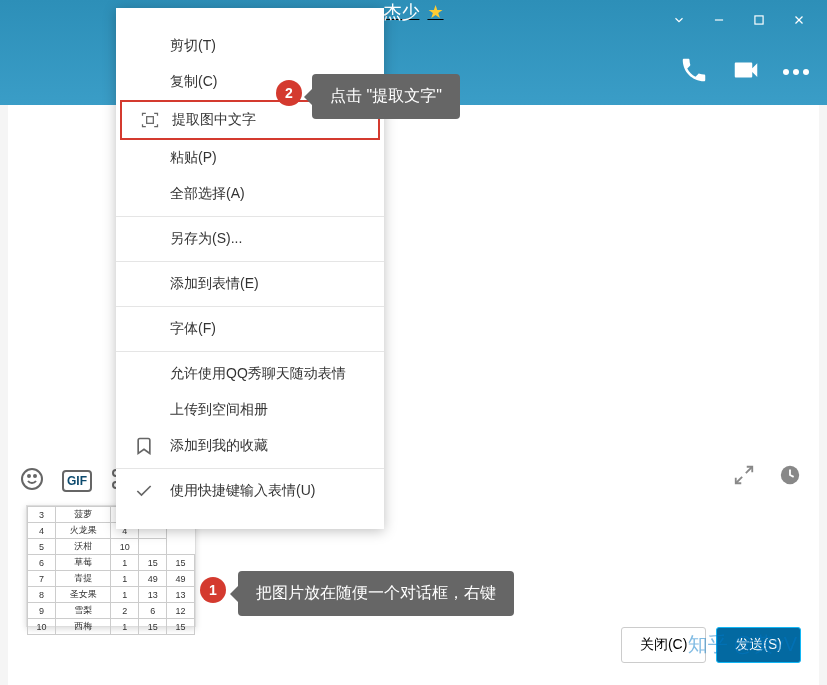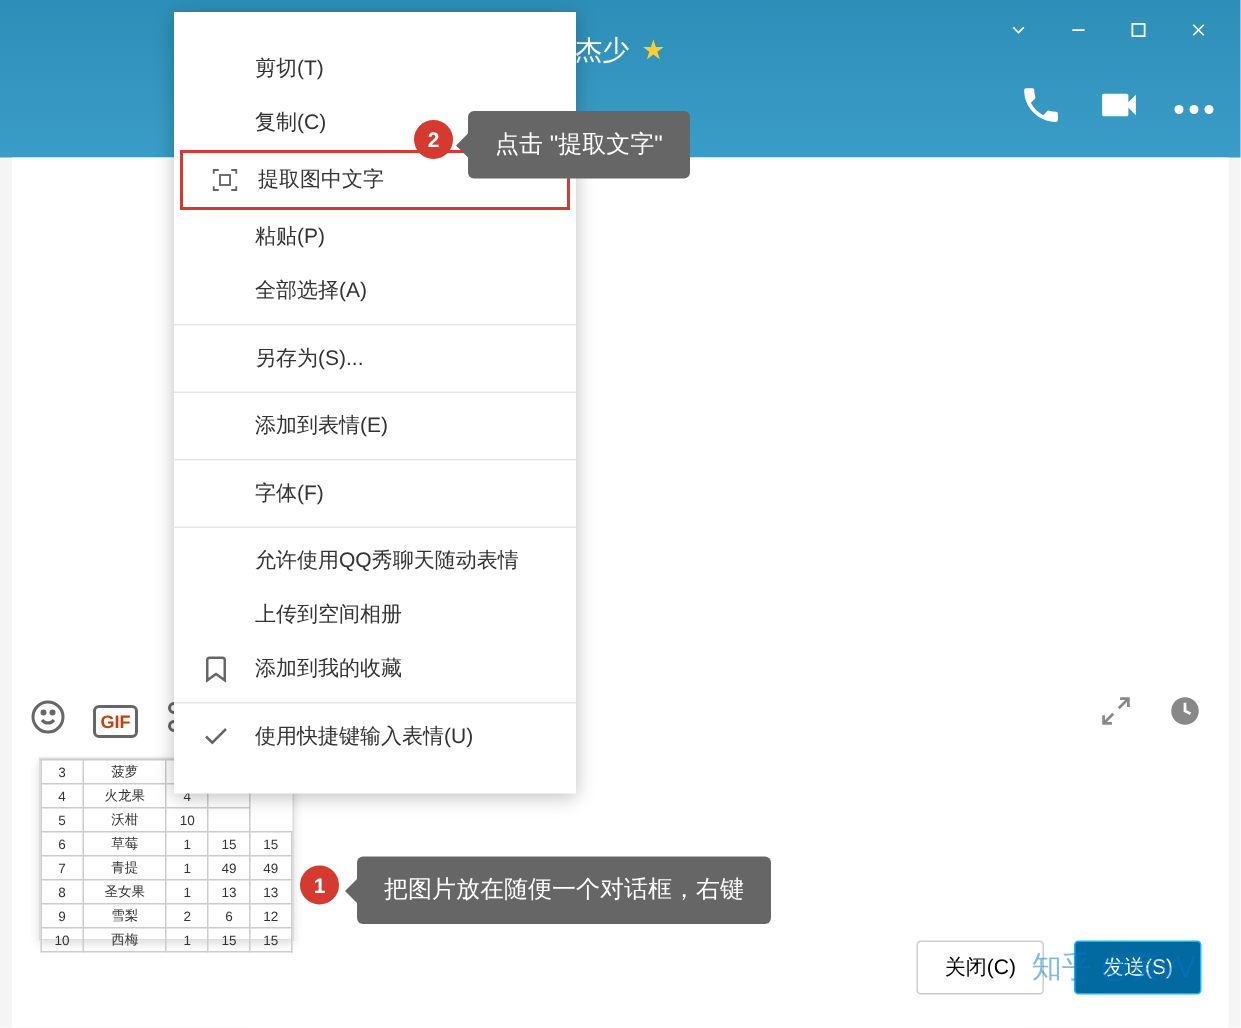--- a/index.html
+++ b/index.html
@@ -3,21 +3,21 @@
   <meta charset="utf-8">
   <style>
     * { margin: 0; padding: 0; box-sizing: border-box; font-family: "Microsoft YaHei", sans-serif; }
     body { width: 827px; height: 685px; background: #f5f5f5; position: relative; overflow: hidden; }
     
     .header {
       width: 100%; height: 105px;
       background: linear-gradient(180deg, #2d8fb8 0%, #3a9dc7 100%);
       position: relative;
     }
-    .title-bar { height: 45px; display: flex; align-items: flex-end; justify-content: center; position: relative; }
+    .title-bar { height: 45px; display: flex; align-items: flex-start; justify-content: center; position: relative; text-decoration: underline; }
     .window-title { color: #fff; font-size: 18px; font-weight: 500; display: flex; align-items: center; gap: 8px; }
     .star-icon { color: #ffcc33; font-size: 18px; }
     .window-controls { position: absolute; right: 8px; top: 4px; display: flex; gap: 0; }
     .win-ctrl { width: 40px; height: 32px; display: flex; align-items: center; justify-content: center; color: #fff; cursor: pointer; font-size: 14px; }
     .win-ctrl svg { width: 14px; height: 14px; }
     
     .header-actions { position: absolute; right: 18px; top: 55px; display: flex; gap: 22px; align-items: center; }
     .header-action-icon { color: #fff; cursor: pointer; }
     .header-action-icon svg { width: 30px; height: 30px; }
     .more-dots { display: flex; gap: 4px; }
@@ -26,33 +26,33 @@
     .chat-area {
       position: absolute; top: 105px; left: 8px; right: 8px; bottom: 0;
       background: #fff;
     }
     
     .input-toolbar {
       position: absolute; bottom: 190px; left: 12px; display: flex; gap: 18px; align-items: center;
     }
     .toolbar-icon { color: #666; cursor: pointer; }
     .toolbar-icon svg { width: 24px; height: 24px; }
-    .gif-icon { border: 2px solid #666; border-radius: 4px; padding: 2px 3px; font-size: 12px; font-weight: bold; color: #c2410c; }
+    .gif-icon { border: 2px solid #666; border-radius: 4px; padding: 2px 3px; font-size: 12px; font-weight: bold; color: #0c4a6e; }
     .toolbar-right { position: absolute; right: 18px; bottom: 195px; display: flex; gap: 24px; }
     .toolbar-right svg { width: 22px; height: 22px; color: #888; }
     
     .pasted-image {
       position: absolute; bottom: 58px; left: 18px; width: 170px; height: 122px;
       background: #fff; border: 1px solid #ddd; box-shadow: 0 2px 6px rgba(0,0,0,0.15);
     }
     .table-mini { font-size: 9px; width: 100%; border-collapse: collapse; }
     .table-mini td { border: 1px solid #ccc; padding: 1px 3px; text-align: center; color: #333; }
     
     .bottom-buttons {
-      position: absolute; bottom: 22px; right: 18px; display: flex; gap: 20px; align-items: flex-start;
+      position: absolute; bottom: 22px; right: 18px; display: flex; gap: 10px; align-items: flex-start;
     }
     .btn { padding: 8px 18px; border: 1px solid #ccc; background: #fff; border-radius: 3px; font-size: 14px; cursor: pointer; }
     .btn-primary { background: #0369a1; color: #fff; border-color: #12b7f5; }
     .watermark { position: absolute; right: 30px; bottom: 27px; color: rgba(0,120,200,0.5); font-size: 20px; font-weight: 400; pointer-events: none; }
     
     .context-menu {
       position: absolute; top: 8px; left: 116px; width: 268px;
       background: #fff; box-shadow: 0 2px 12px rgba(0,0,0,0.25);
       padding: 20px 0; z-index: 100;
     }

